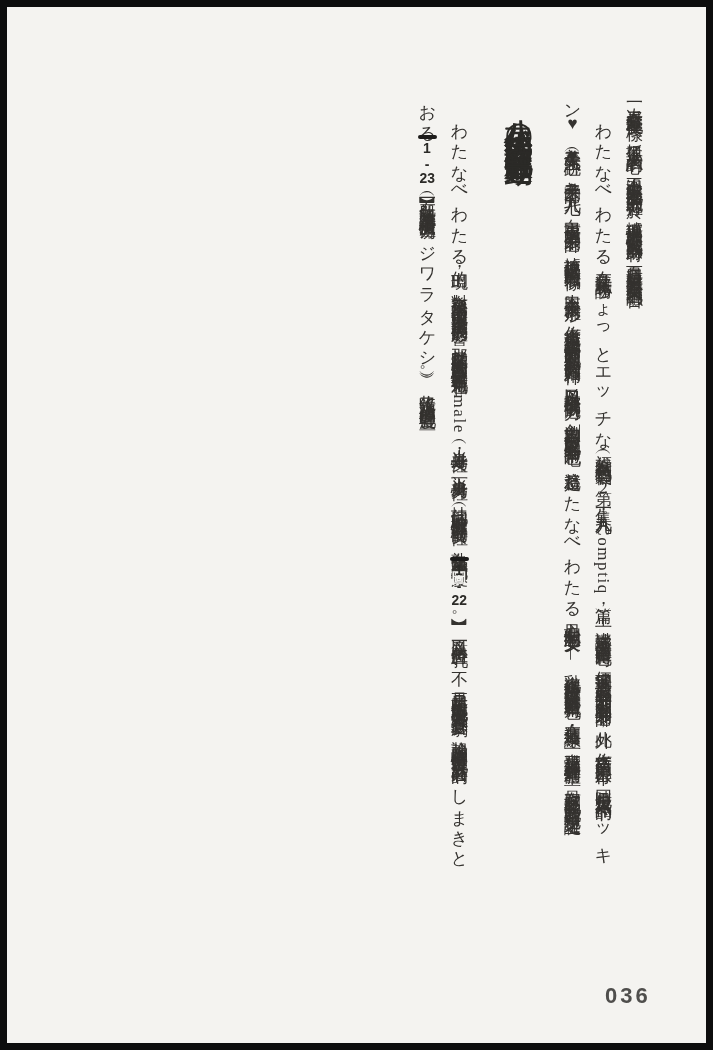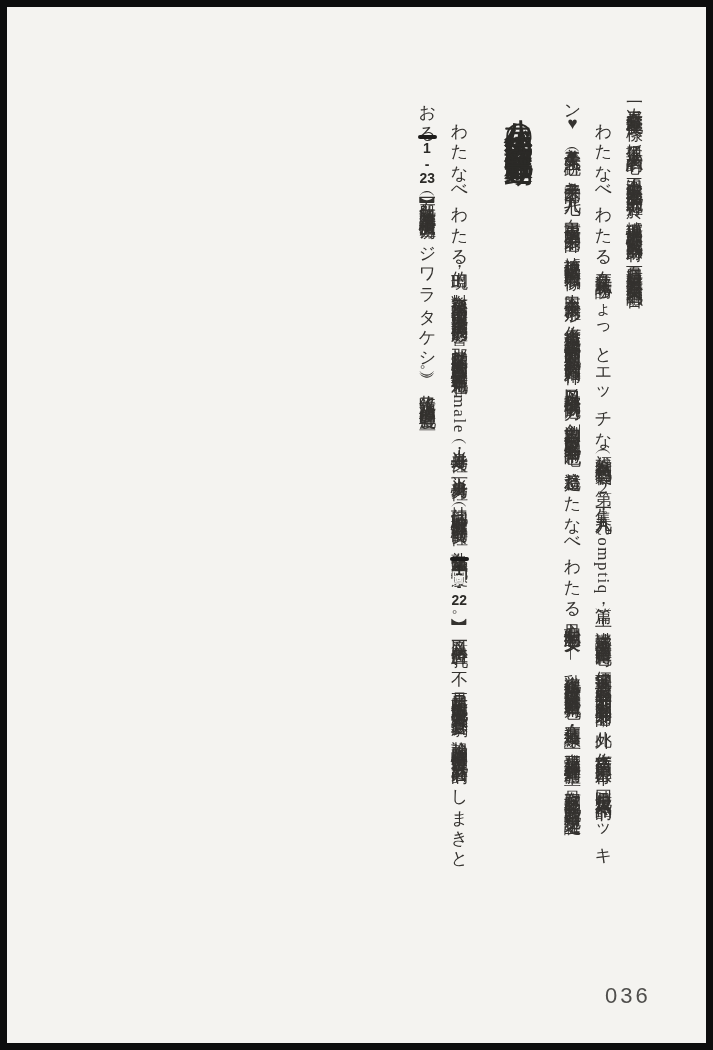--- a/index.html
+++ b/index.html
@@ -63,21 +63,21 @@
     font-size: 14px;
     color: #2b2a27;
   }
   .orient-upright { text-orientation: upright; letter-spacing: 0; }
   .tcy { text-combine-upright: all; letter-spacing: 0; }
   .pagenum {
     position: absolute;
     left: 598px;
     top: 976px;
     font-family: "Liberation Sans", "DejaVu Sans", sans-serif;
-    font-weight: 400;
+    font-weight: 700;
     font-size: 22px;
     letter-spacing: 3px;
     color: #4f4e4c;
   }
 </style>
 </head>
 <body>
 
 <div id="canvas">
   <div class="page">

